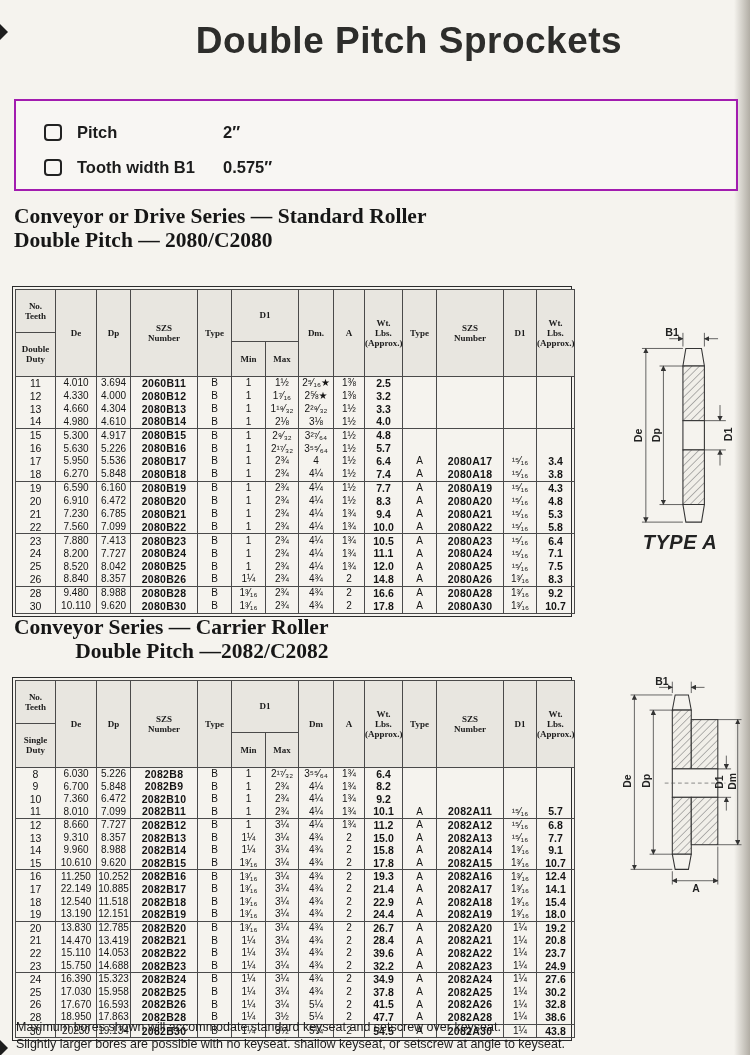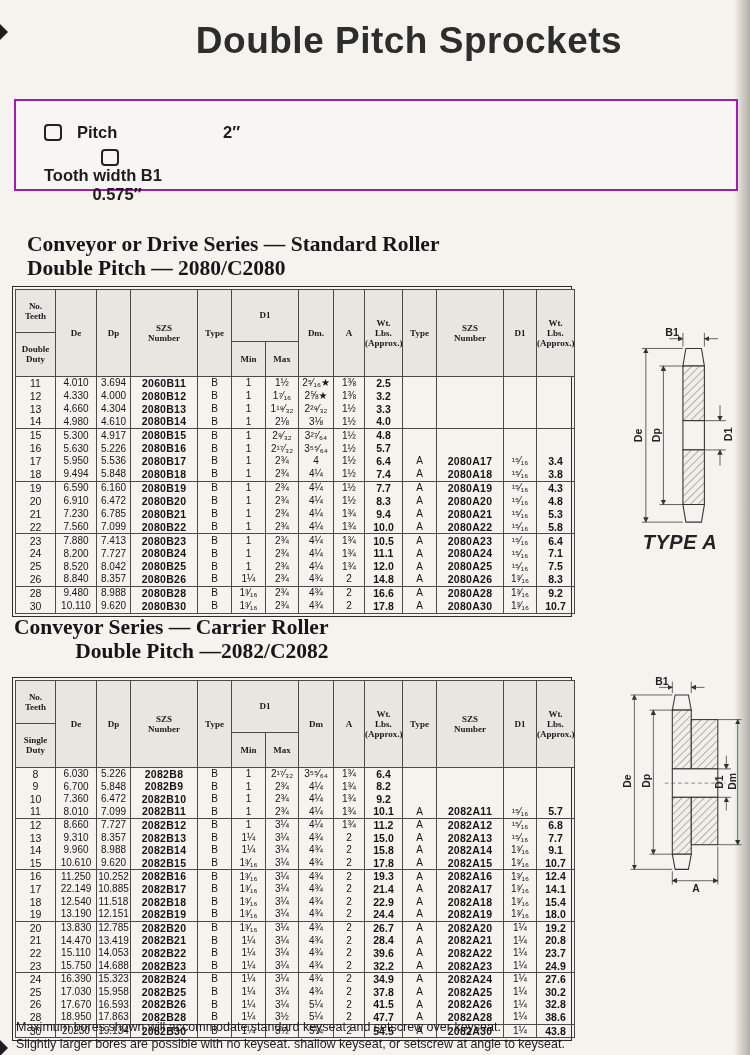--- a/index.html
+++ b/index.html
@@ -15,28 +15,28 @@
   .mark-top{top:24px;} .mark-bottom{top:1040px;}
 
   .page-title{
     position:absolute;top:20px;left:0;width:100%;box-sizing:border-box;padding-left:68px;
     text-align:center;font-size:37px;font-weight:bold;letter-spacing:0.5px;color:#2d2d2b;
   }
 
   .spec-box{position:absolute;left:14px;top:99px;width:724px;height:92px;
     border:2px solid #a21caf;background:rgba(255,255,255,0.30);box-sizing:border-box;}
   .spec-row{position:absolute;left:28px;display:flex;align-items:center;}
-  .spec-row.r1{top:22px;} .spec-row.r2{top:48px;flex-direction:column;}
+  .spec-row.r1{top:22px;} .spec-row.r2{top:57px;}
   .spec-bullet{width:14px;height:13px;border:2px solid #222;border-radius:4px;margin-right:15px;background:transparent;}
   .spec-label{width:146px;font-weight:bold;font-size:16.5px;color:#1c1c1c;}
   .spec-value{font-weight:bold;font-size:16.5px;color:#1c1c1c;}
 
   .sec-heading{position:absolute;left:14px;font-family:"Liberation Serif",serif;
     font-weight:bold;font-size:21.5px;line-height:1.1;color:#161616;}
-  .sec1{top:233px;margin-left:13px;} .sec2{top:616px;text-align:right;}
+  .sec1{top:205px;} .sec2{top:616px;text-align:right;}
 
   .table-wrap{position:absolute;left:12px;width:560px;border:1.5px solid #2b2b2b;
     padding:2px;box-sizing:border-box;}
   .tw1{top:286px;} .tw2{top:677px;}
   table{width:100%;border-collapse:collapse;table-layout:fixed;}
   th,td{border:1px solid #4a4a4a;text-align:center;padding:0;}
   thead th{background:#e8e6e0;font-family:"Liberation Serif",serif;font-weight:bold;
     font-size:9px;line-height:1.12;white-space:pre-line;padding:1px 0;color:#1b1b1b;margin-left:36px;}
   thead tr.hr1 th{height:24px;} thead tr.hr2 th{height:15px;}
   .teeth-th div{white-space:pre-line;}
@@ -250,21 +250,21 @@
             <td>4</td>
             <td>1½</td>
             <td class="wt">6.4</td>
             <td>A</td>
             <td class="szs">2080A17</td>
             <td>¹⁵⁄₁₆</td>
             <td class="wt">3.4</td>
           </tr>
           <tr class="group-end">
             <td>18</td>
-            <td>9.494</td>
+            <td>6.270</td>
             <td>5.848</td>
             <td class="szs">2080B18</td>
             <td>B</td>
             <td>1</td>
             <td>2¾</td>
             <td>4¼</td>
             <td>1½</td>
             <td class="wt">7.4</td>
             <td>A</td>
             <td class="szs">2080A18</td>

